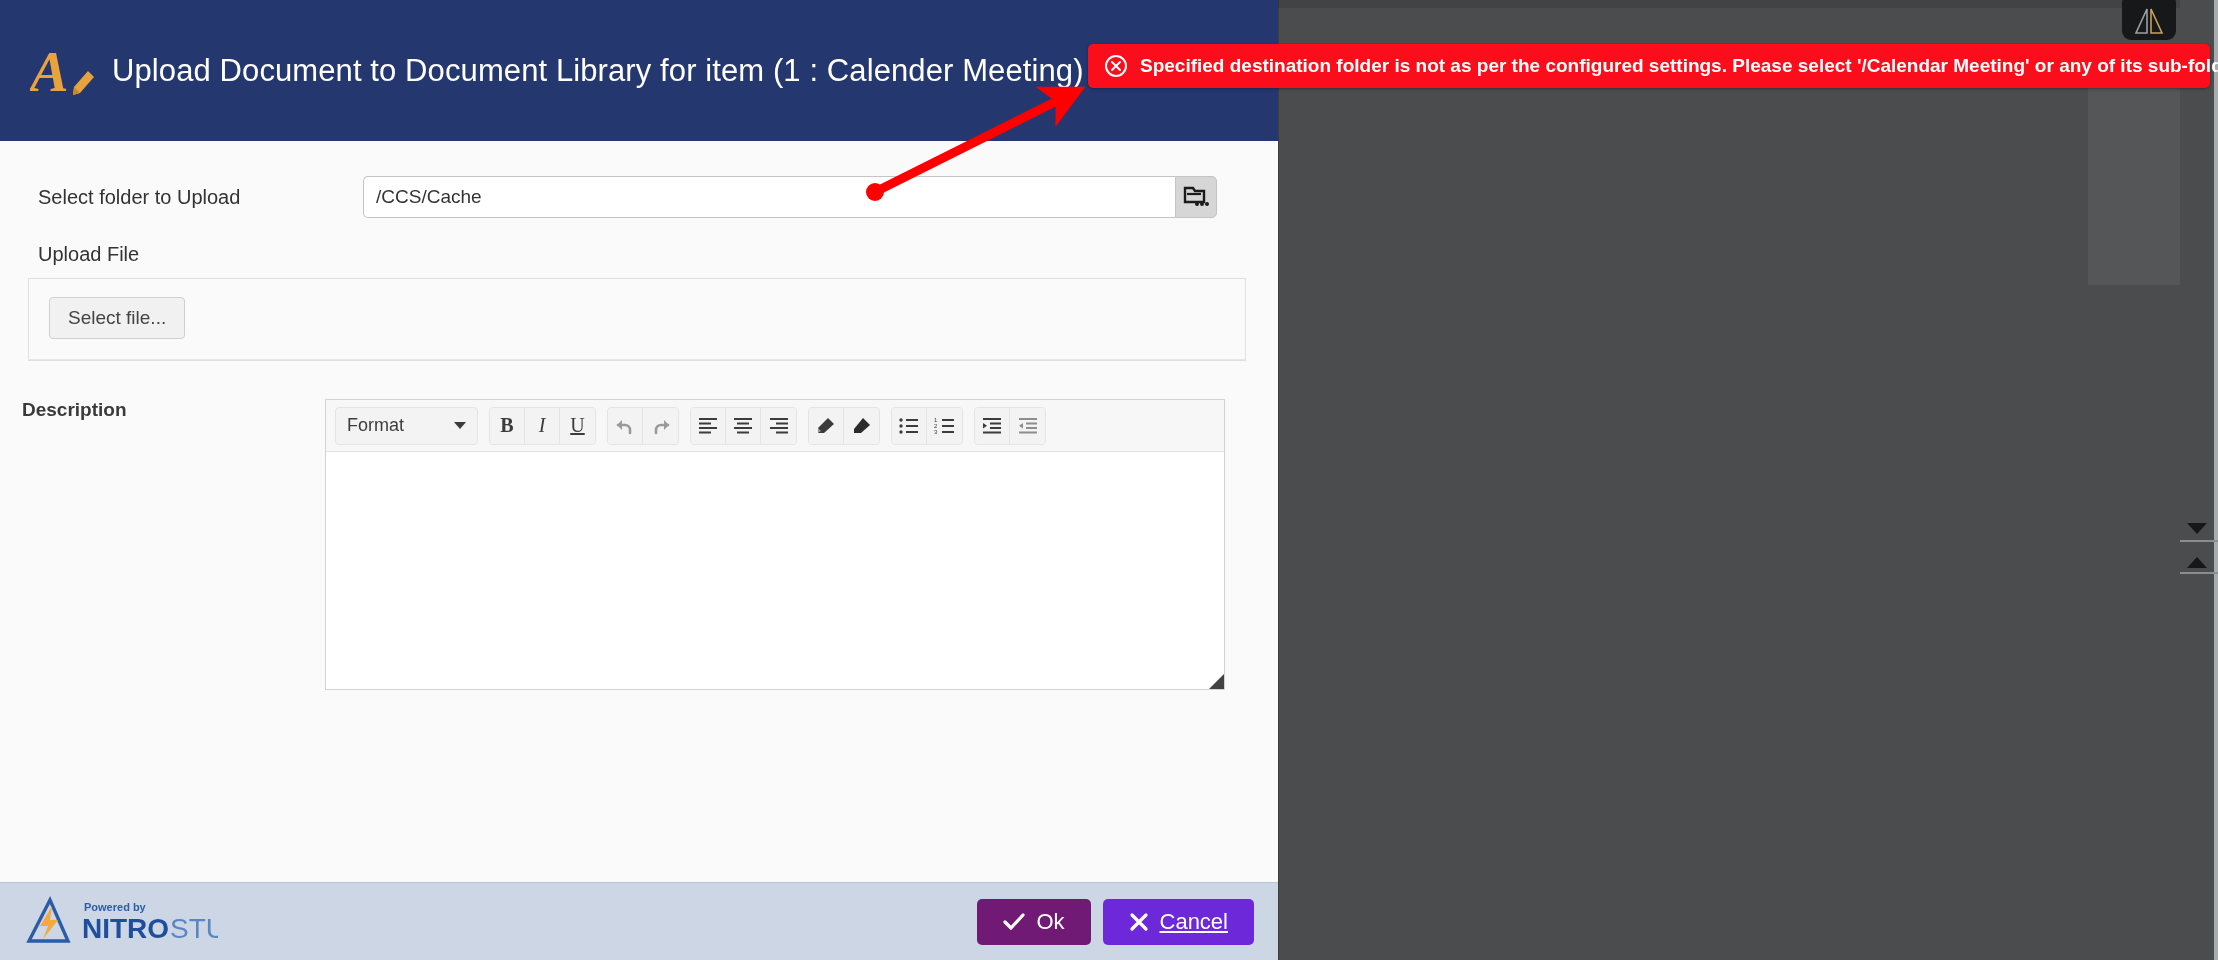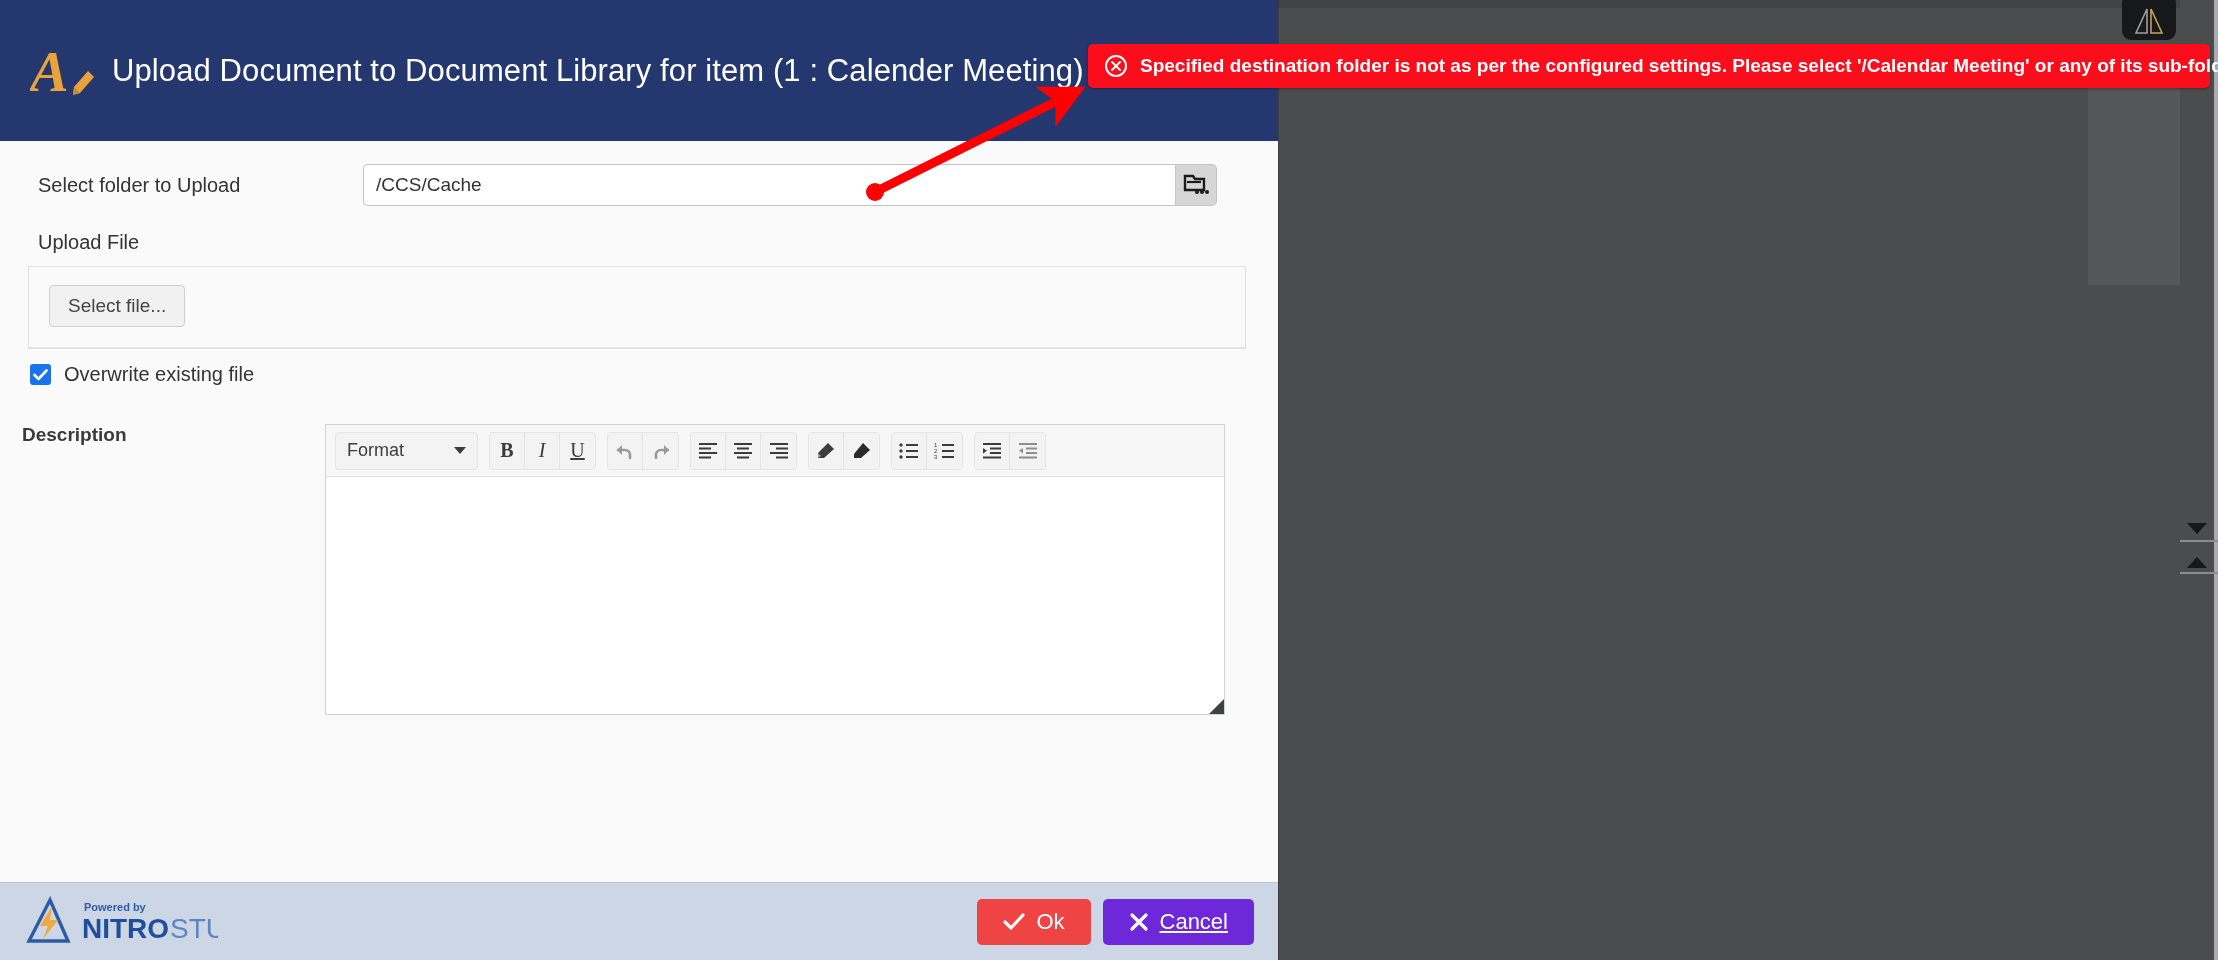--- a/index.html
+++ b/index.html
@@ -91,21 +91,21 @@
     font-weight: 400;
     letter-spacing: .1px;
     max-width: 1040px;
   }
 
   
   .modal-body {
     position: relative;
     height: 741px;
     background: #fafafa;
-    padding: 16px 0 0 0;
+    padding: 28px 0 0 0;
   }
 
   .row-folder {
     display: flex; align-items: center;
     padding: 0 0 0 38px;
     height: 56px;
   }
   .label-folder {
     font-size: 20px; color: #333; width: 325px; flex: 0 0 325px;
   }
@@ -274,21 +274,21 @@
   .brand svg { display: block; }
   .footer-buttons { display: flex; align-items: center; gap: 12px; }
   .btn {
     display: flex; align-items: center; gap: 11px;
     height: 46px; padding: 0 26px;
     border: none; border-radius: 5px;
     font-family: "Liberation Sans", sans-serif;
     font-size: 22px; color: #ffffff;
     cursor: pointer;
   }
-  .btn-ok { background: #ef4444; }
+  .btn-ok { background: #701a75; }
   .btn-cancel { background: #6d28d9; text-decoration: underline; }
   .btn svg { display: block; }
 
   
   .toast {
     position: absolute;
     left: 1088px; top: 44px;
     width: 1122px; height: 44px;
     background: #fc0d1b;
     border-radius: 5px;
@@ -379,28 +379,20 @@
 
       <div class="label-upload-file">Upload File</div>
 
       <div class="upload-box">
         <div class="upload-box-top">
           <span class="select-files-btn">Select file...</span>
         </div>
 
       </div>
 
-      <div class="overwrite-row">
-        <div class="cb">
-          <svg width="15" height="12" viewBox="0 0 15 12">
-            <path d="M1.5 6 L5.5 10 L13.5 1.5" fill="none" stroke="#ffffff" stroke-width="2.6" stroke-linecap="round" stroke-linejoin="round"></path>
-          </svg>
-        </div>
-        <div class="overwrite-label">Overwrite existing file</div>
-      </div>
 
       <div class="desc-wrap">
         <div class="label-desc">Description</div>
 
         <div class="editor">
           <div class="editor-toolbar">
 
             <div class="tb-group">
               <div class="tb-format">
                 <span>Format</span>

